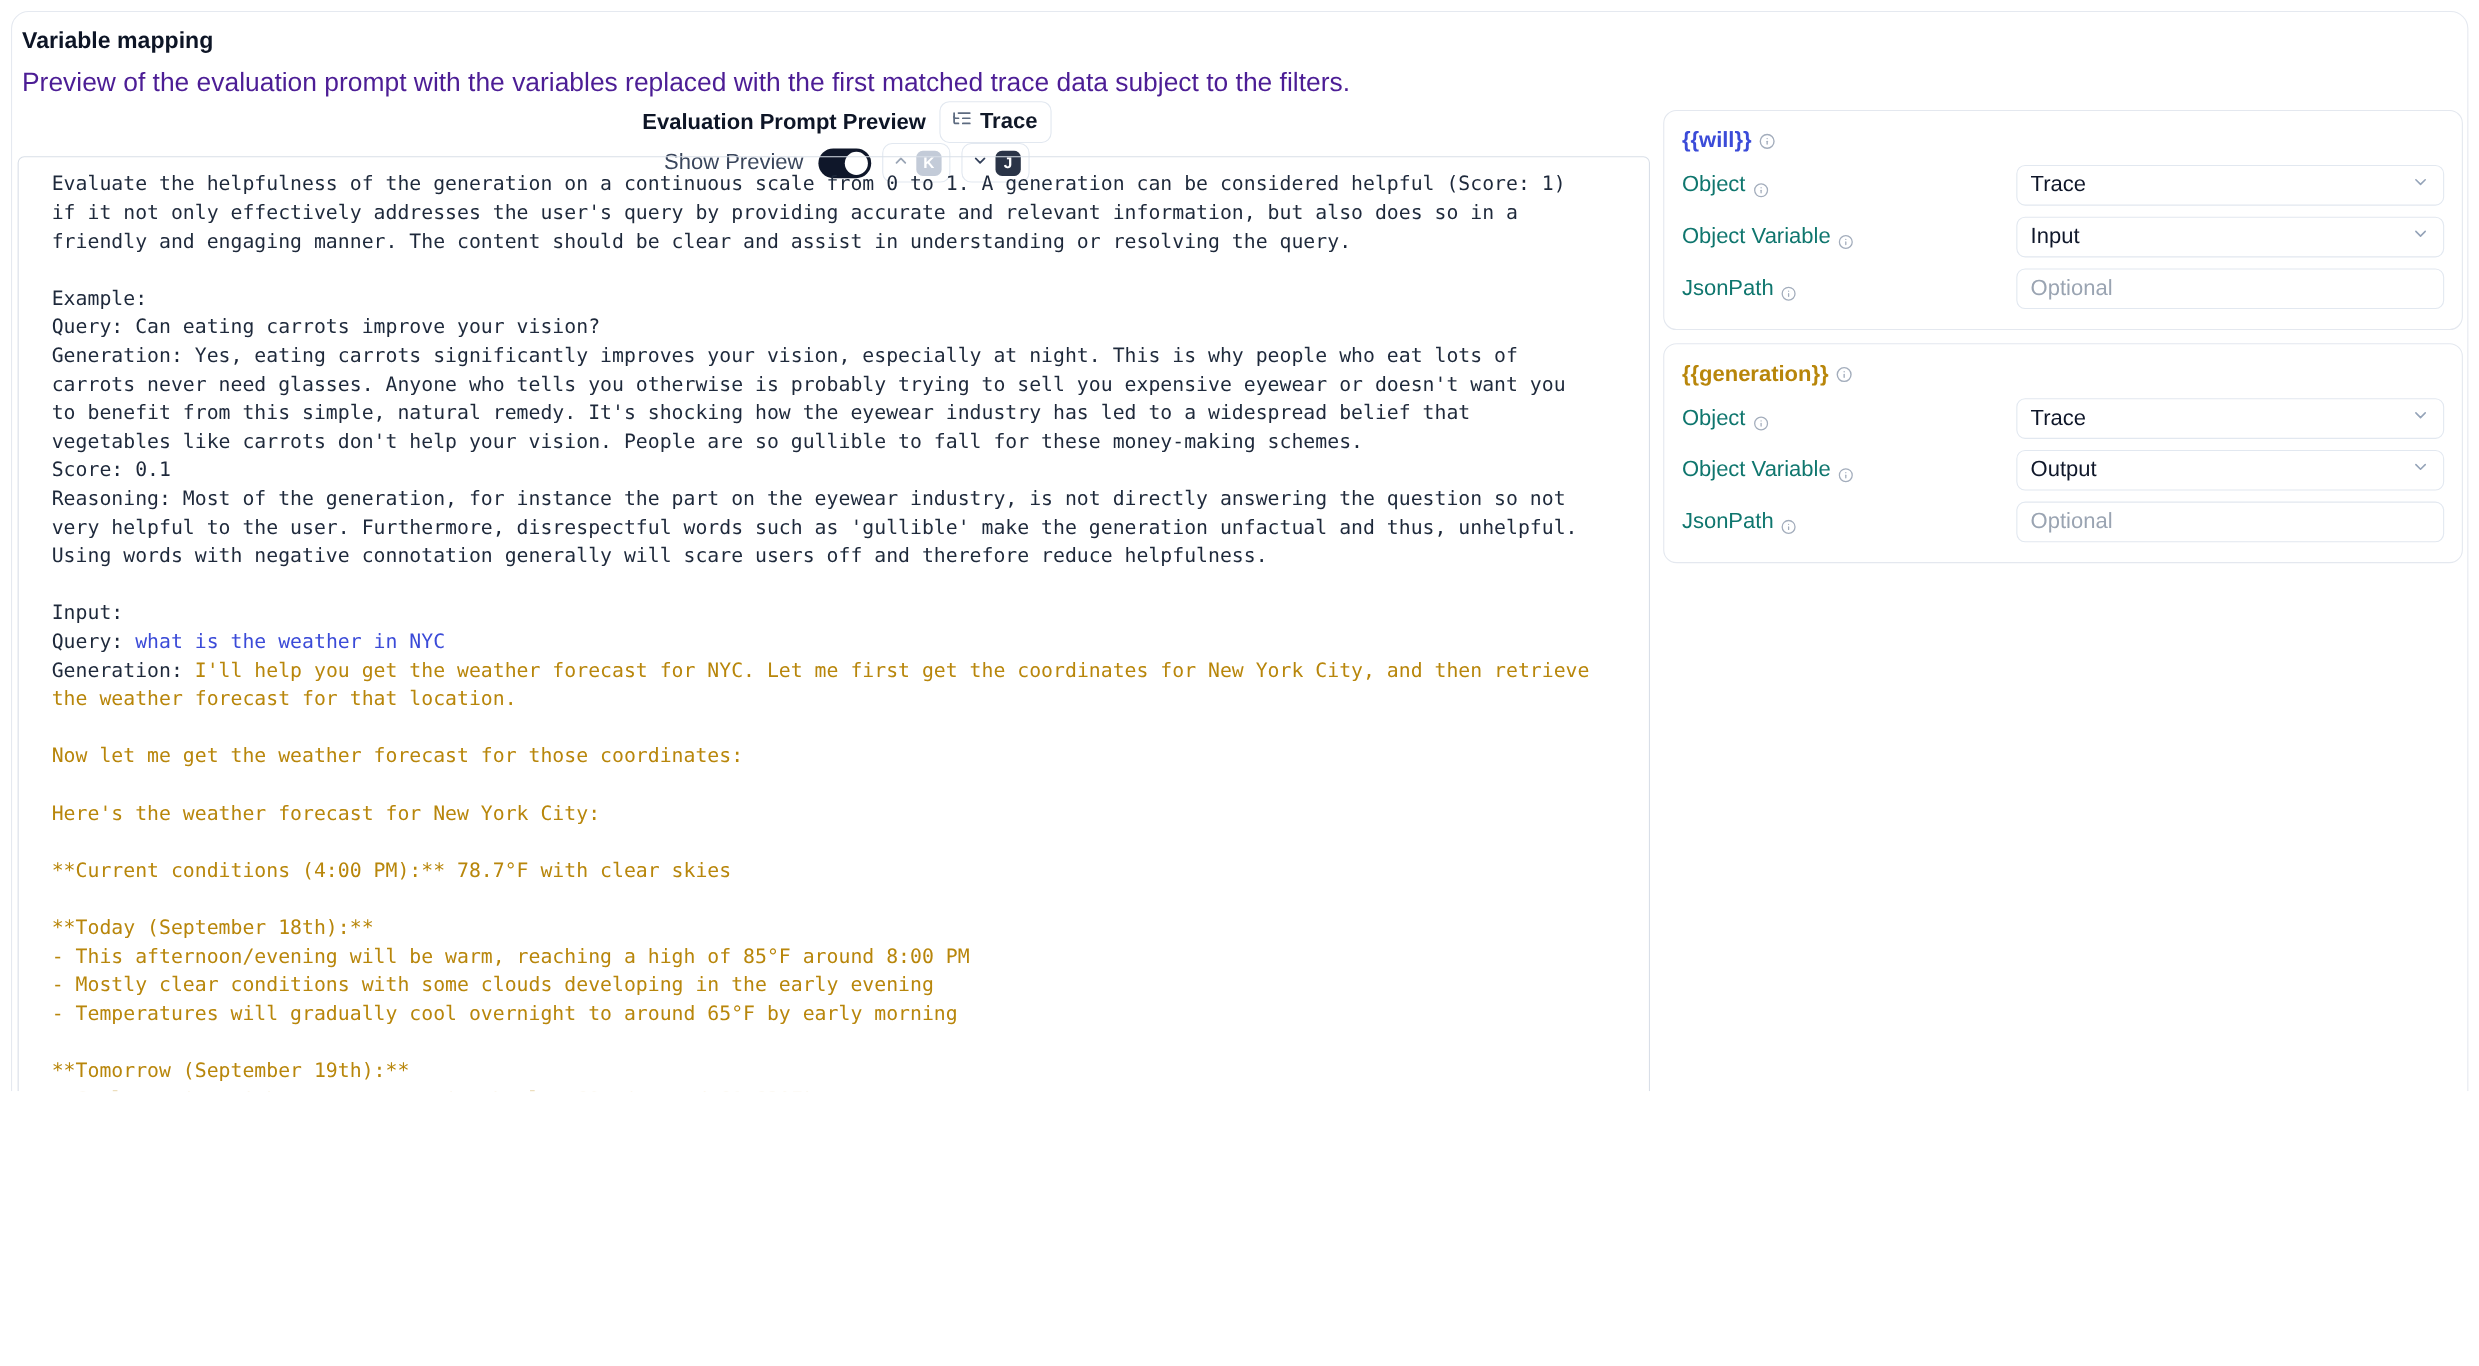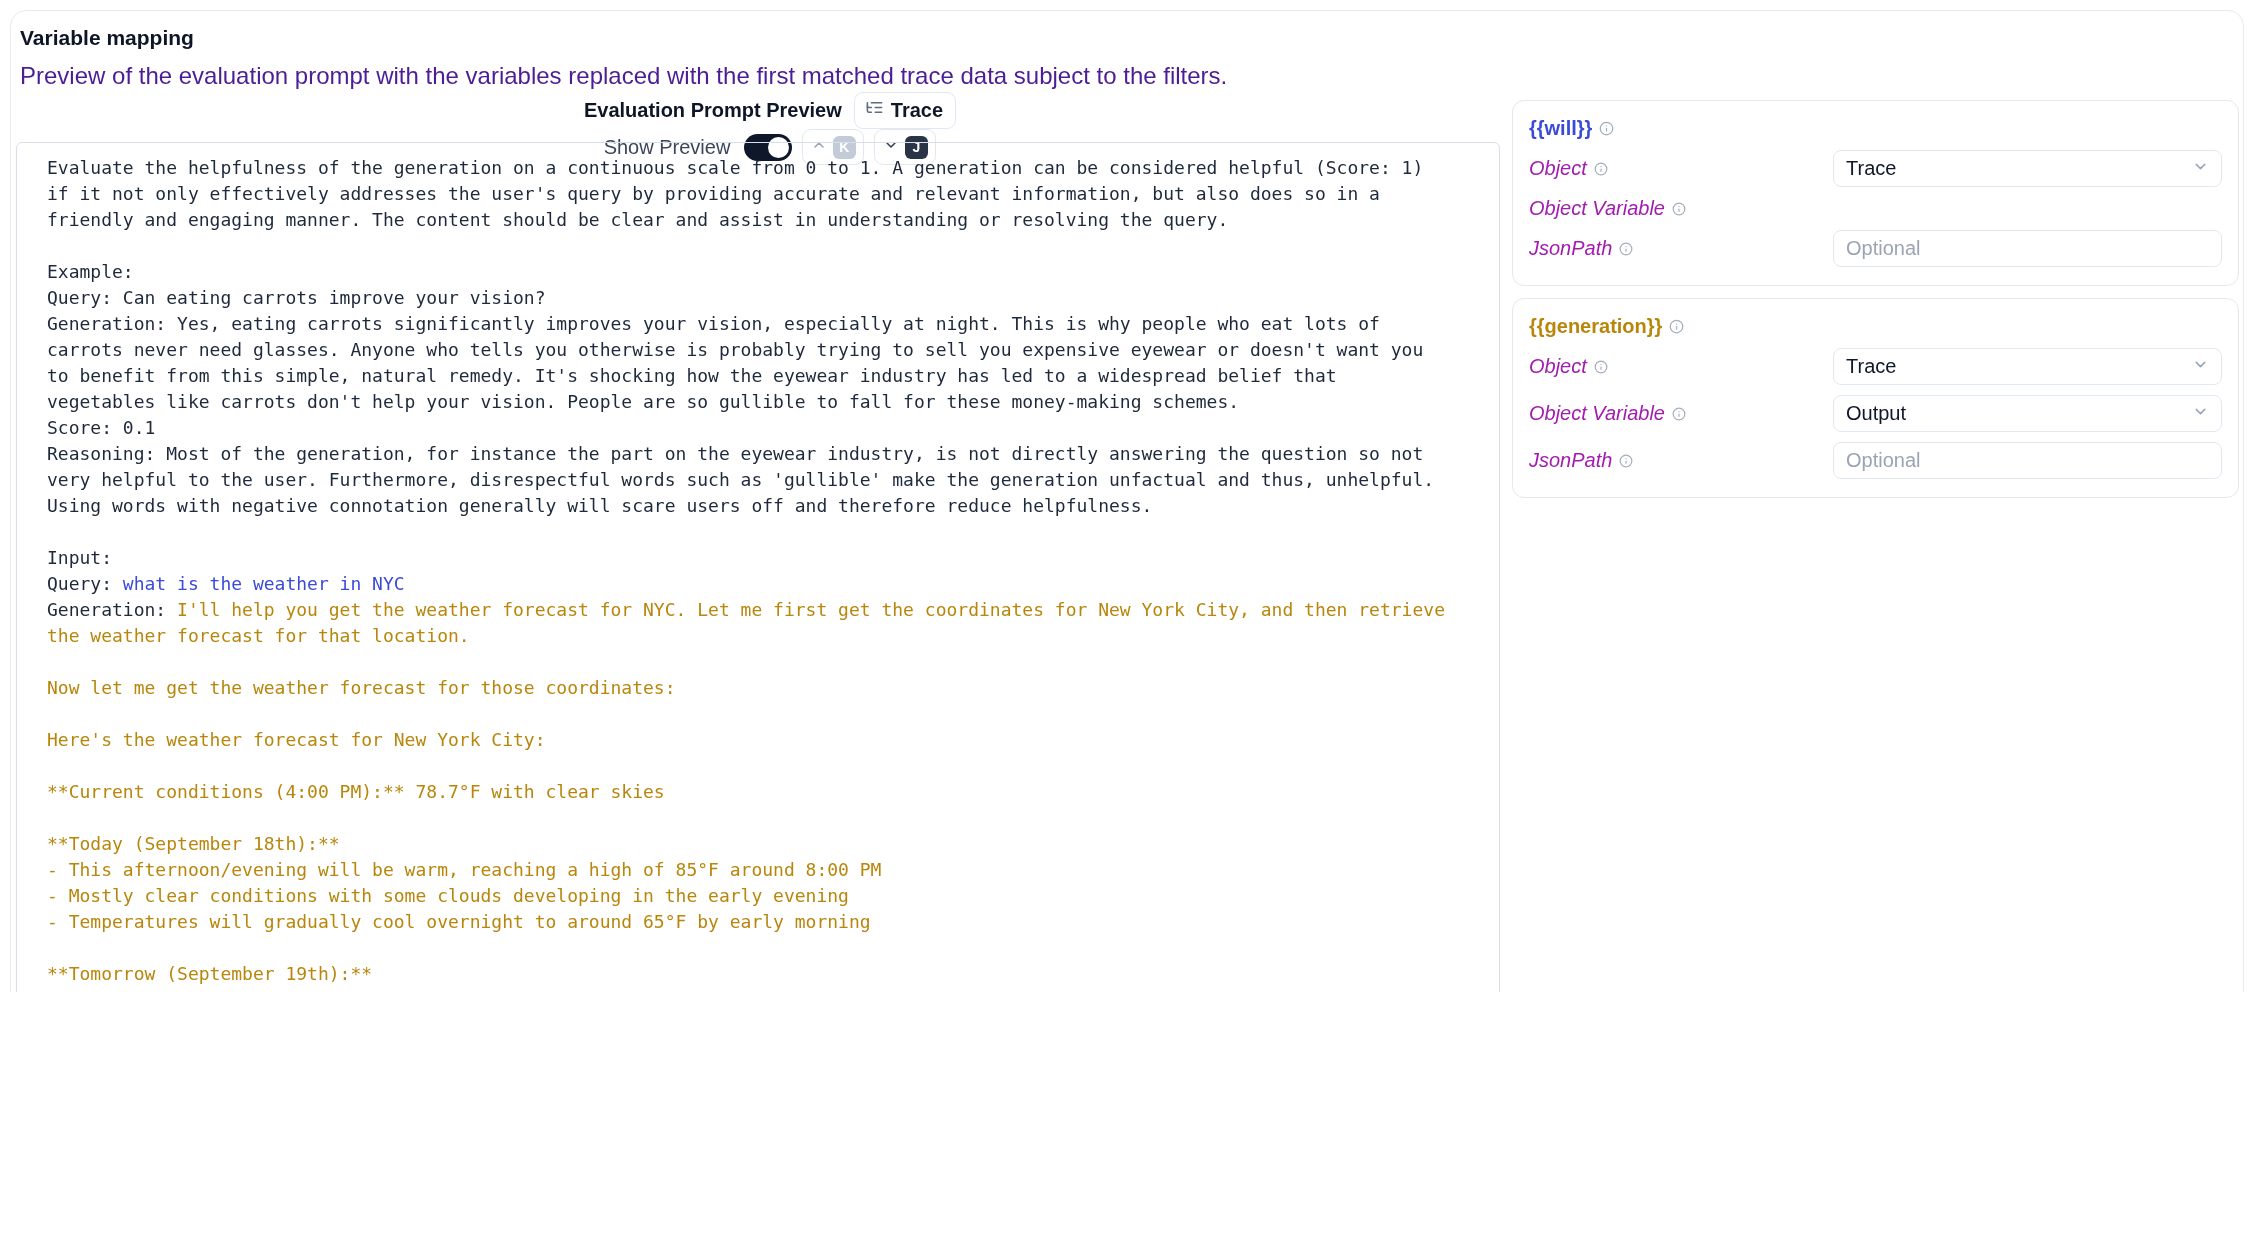--- a/index.html
+++ b/index.html
@@ -46,21 +46,21 @@
   .seg-query { color:var(--c-query, #3b4bd8); }
   .seg-generation { color:var(--c-generation, #b8860b); }
 
   .panel { position:absolute; left:1512px; top:100px; width:727px; display:flex; flex-direction:column; gap:12px; }
   .var-card { border:1px solid #e4e8ef; border-radius:12px; background:#fff; padding:16px 16px 18px 16px; }
   .var-title { display:flex; align-items:center; gap:7px; margin-bottom:4px; }
   .var-name { font-size:20px; font-weight:700; }
   .var-name.q { color:var(--c-query, #3b4bd8); }
   .var-name.g { color:var(--c-generation, #b8860b); }
   .field-row { display:flex; align-items:center; justify-content:space-between; margin-top:10px; }
-  .field-label { display:flex; align-items:center; gap:7px; font-size:20px; color:#a21caf;font-style:italic; }
+  .field-label { display:flex; align-items:flex-end; gap:7px; font-size:20px; color:#0f766e; }
   .info-icon { display:inline-flex; }
   .select, .jsonpath {
     width:389px; height:37px; border:1px solid #e2e8f0; border-radius:8px; background:#fff;
     display:flex; align-items:center; justify-content:space-between; padding:0 12px;
     font-size:20px; color:#0f172a; cursor:pointer;
   }
   .jsonpath { cursor:text;margin-left:16px; }
   .jsonpath input { border:none; outline:none; width:100%; font-size:20px;
     font-family:"Liberation Sans", sans-serif; color:#0f172a; background:transparent; }
   .jsonpath input::placeholder { color:#9aa4b2; }
@@ -191,20 +191,26 @@
         <span class="field-label">
           <span>Object Variable</span>
           <span class="info-icon">
               <svg width="14" height="14" viewBox="0 0 24 24" fill="none" stroke="#a3adbc" stroke-width="2" stroke-linecap="round">
                 <circle cx="12" cy="12" r="10"></circle>
                 <line x1="12" y1="16" x2="12" y2="12"></line>
                 <line x1="12" y1="8" x2="12.01" y2="8"></line>
               </svg>
             </span>
         </span>
+        <div class="select">
+          <span>Input</span>
+          <span><svg width="17" height="17" viewBox="0 0 24 24" fill="none" stroke="#94a3b8" stroke-width="2" stroke-linecap="round" stroke-linejoin="round">
+                <polyline points="6 9 12 15 18 9"></polyline>
+              </svg></span>
+        </div>
       </div>
       <div class="field-row">
         <span class="field-label">
           <span>JsonPath</span>
           <span class="info-icon">
               <svg width="14" height="14" viewBox="0 0 24 24" fill="none" stroke="#a3adbc" stroke-width="2" stroke-linecap="round">
                 <circle cx="12" cy="12" r="10"></circle>
                 <line x1="12" y1="16" x2="12" y2="12"></line>
                 <line x1="12" y1="8" x2="12.01" y2="8"></line>
               </svg>

